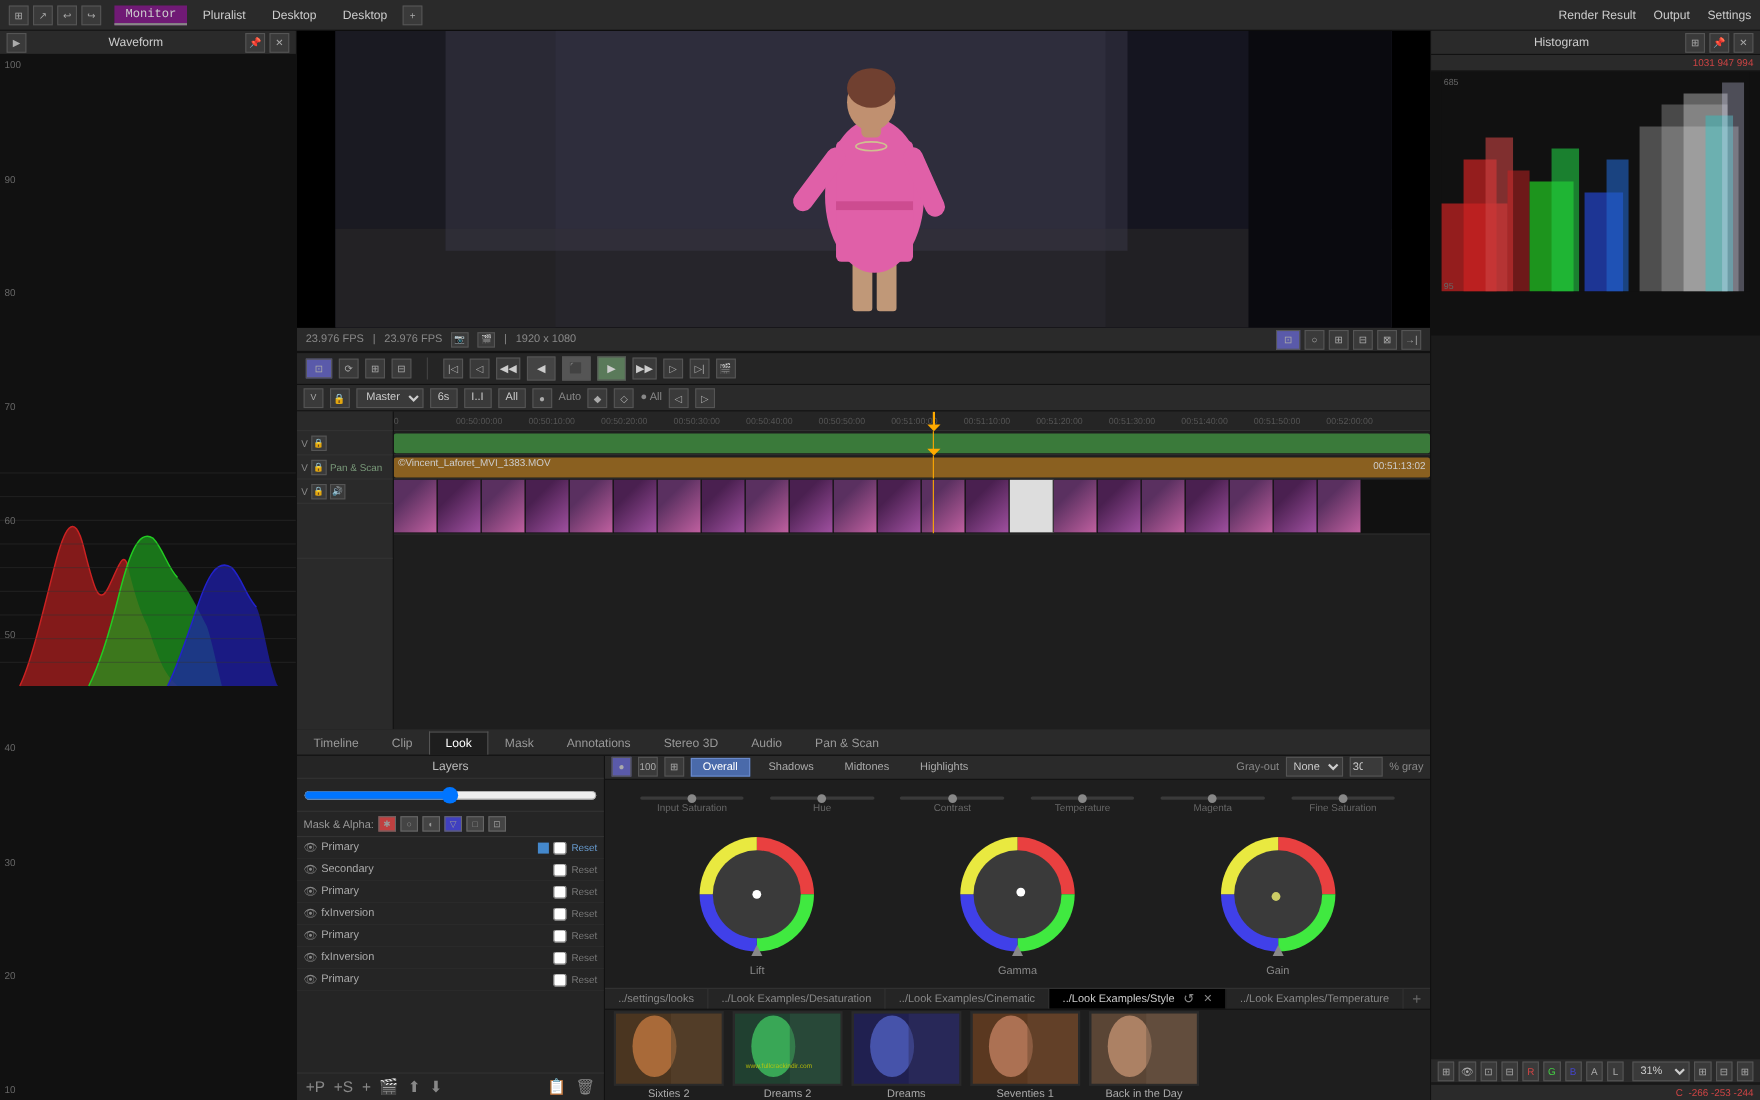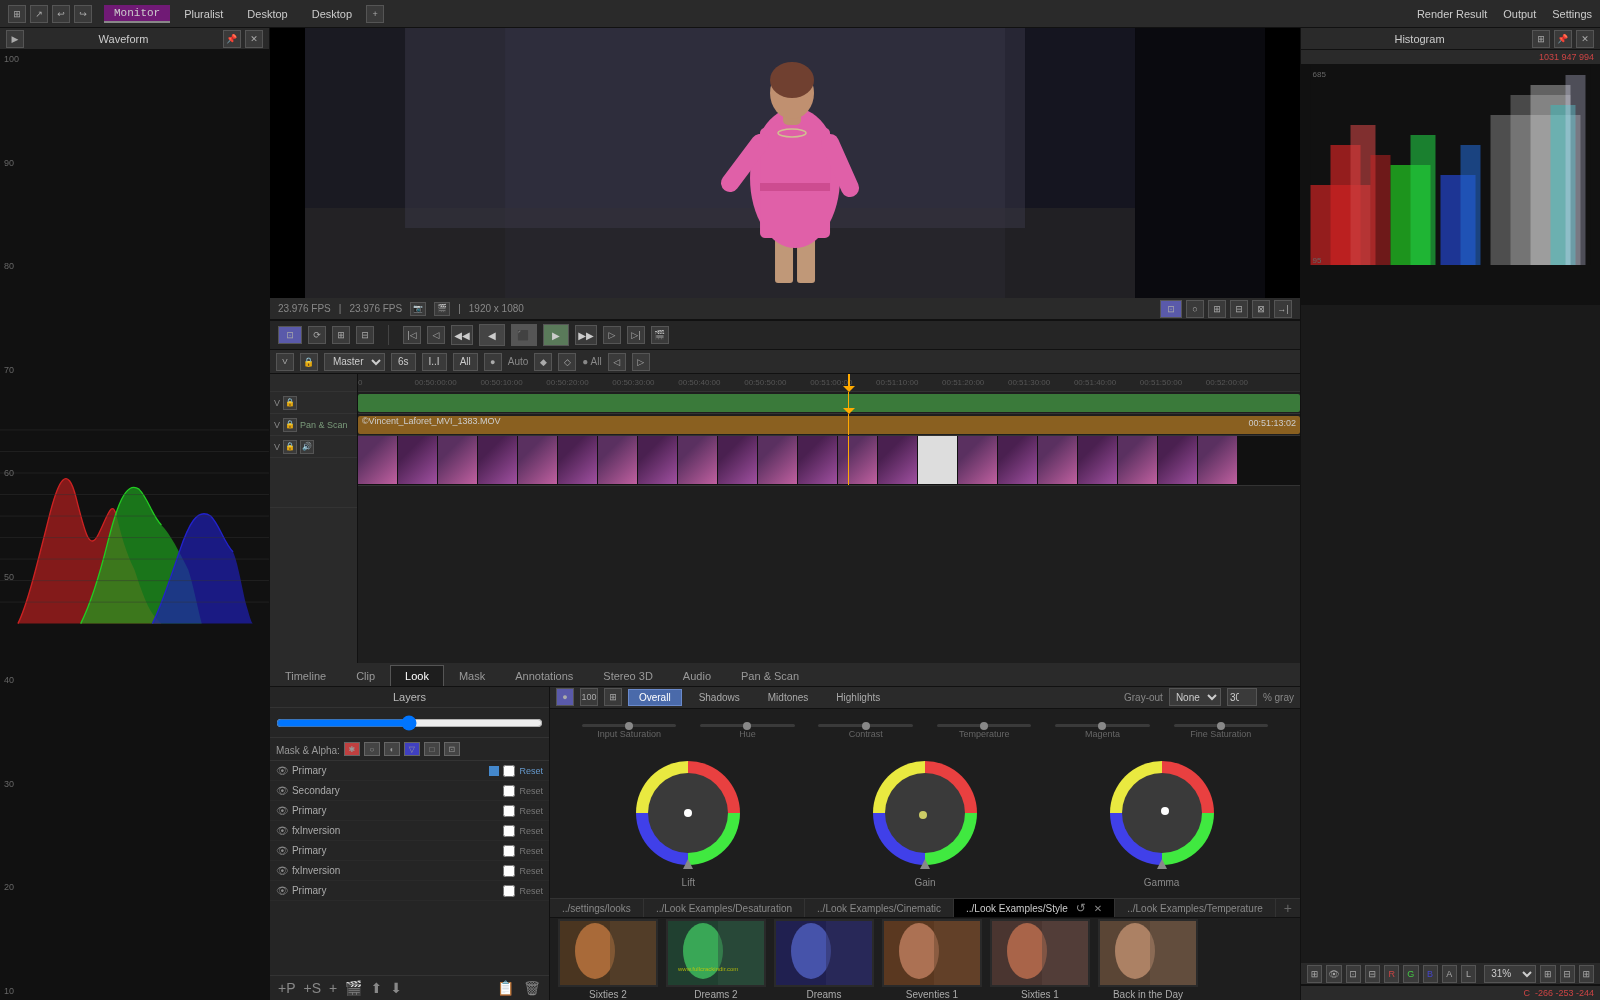--- a/index.html
+++ b/index.html
@@ -1079,38 +1079,38 @@
           </div>
 
           <div class="wheel-group">
             <svg class="wheel-svg" viewBox="0 0 120 120" xmlns="http://www.w3.org/2000/svg">
               <path d="M60,60 L60,8 A52,52 0 0,1 112,60 Z" fill="#ff4444" opacity="0.9"></path>
               <path d="M60,60 L112,60 A52,52 0 0,1 60,112 Z" fill="#44ff44" opacity="0.9"></path>
               <path d="M60,60 L60,112 A52,52 0 0,1 8,60 Z" fill="#4444ff" opacity="0.9"></path>
               <path d="M60,60 L8,60 A52,52 0 0,1 60,8 Z" fill="#ffff44" opacity="0.9"></path>
               <circle cx="60" cy="60" r="40" fill="#3a3a3a"></circle>
 
-              <circle cx="58" cy="62" r="4" fill="#cccc66"></circle>
+              <circle cx="63" cy="58" r="4" fill="#fff"></circle>
               <polygon points="60,106 55,116 65,116" fill="#888"></polygon>
             </svg>
-            <span class="wheel-label">Gain</span>
+            <span class="wheel-label">Gamma</span>
           </div>
 
           <div class="wheel-group">
             <svg class="wheel-svg" viewBox="0 0 120 120" xmlns="http://www.w3.org/2000/svg">
               <path d="M60,60 L60,8 A52,52 0 0,1 112,60 Z" fill="#ff4444" opacity="0.9"></path>
               <path d="M60,60 L112,60 A52,52 0 0,1 60,112 Z" fill="#44ff44" opacity="0.9"></path>
               <path d="M60,60 L60,112 A52,52 0 0,1 8,60 Z" fill="#4444ff" opacity="0.9"></path>
               <path d="M60,60 L8,60 A52,52 0 0,1 60,8 Z" fill="#ffff44" opacity="0.9"></path>
               <circle cx="60" cy="60" r="40" fill="#3a3a3a"></circle>
 
-              <circle cx="63" cy="58" r="4" fill="#fff"></circle>
+              <circle cx="58" cy="62" r="4" fill="#cccc66"></circle>
               <polygon points="60,106 55,116 65,116" fill="#888"></polygon>
             </svg>
-            <span class="wheel-label">Gamma</span>
+            <span class="wheel-label">Gain</span>
           </div>
         </div>
 
         <div class="look-files-tabs">
           <div class="look-file-tab">../settings/looks</div>
           <div class="look-file-tab">../Look Examples/Desaturation</div>
           <div class="look-file-tab">../Look Examples/Cinematic</div>
           <div class="look-file-tab active">
             <span>../Look Examples/Style</span>
             <span class="look-file-tab-refresh">↺</span>
@@ -1163,30 +1163,20 @@
               <svg width="100" height="68" viewBox="0 0 100 68" xmlns="http://www.w3.org/2000/svg">
                 <rect width="100" height="68" fill="#5a3820"></rect>
                 <ellipse cx="35" cy="30" rx="20" ry="28" fill="#c08060" opacity="0.8"></ellipse>
                 <rect x="50" y="0" width="50" height="68" fill="#6a4830" opacity="0.5"></rect>
               </svg>
             </div>
             <span class="thumb-card-label">Seventies 1</span>
           </div>
 
 
-          <div class="thumb-card">
-            <div class="thumb-img-wrapper">
-              <svg width="100" height="68" viewBox="0 0 100 68" xmlns="http://www.w3.org/2000/svg">
-                <rect width="100" height="68" fill="#4a3530"></rect>
-                <ellipse cx="35" cy="30" rx="20" ry="28" fill="#c07050" opacity="0.8"></ellipse>
-                <rect x="50" y="0" width="50" height="68" fill="#5a4540" opacity="0.5"></rect>
-              </svg>
-            </div>
-            <span class="thumb-card-label">Sixties 1</span>
-          </div>
 
           <div class="thumb-card">
             <div class="thumb-img-wrapper">
               <svg width="100" height="68" viewBox="0 0 100 68" xmlns="http://www.w3.org/2000/svg">
                 <rect width="100" height="68" fill="#5a4535"></rect>
                 <ellipse cx="35" cy="30" rx="20" ry="28" fill="#c09070" opacity="0.8"></ellipse>
                 <rect x="50" y="0" width="50" height="68" fill="#6a5545" opacity="0.5"></rect>
               </svg>
             </div>
             <span class="thumb-card-label">Back in the Day</span>

